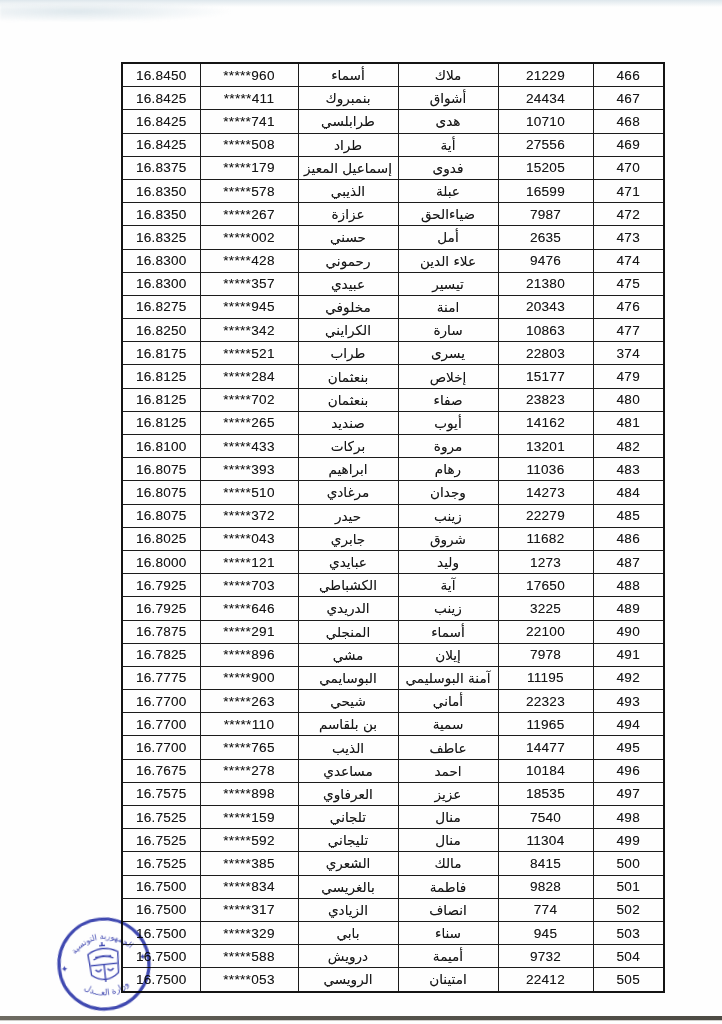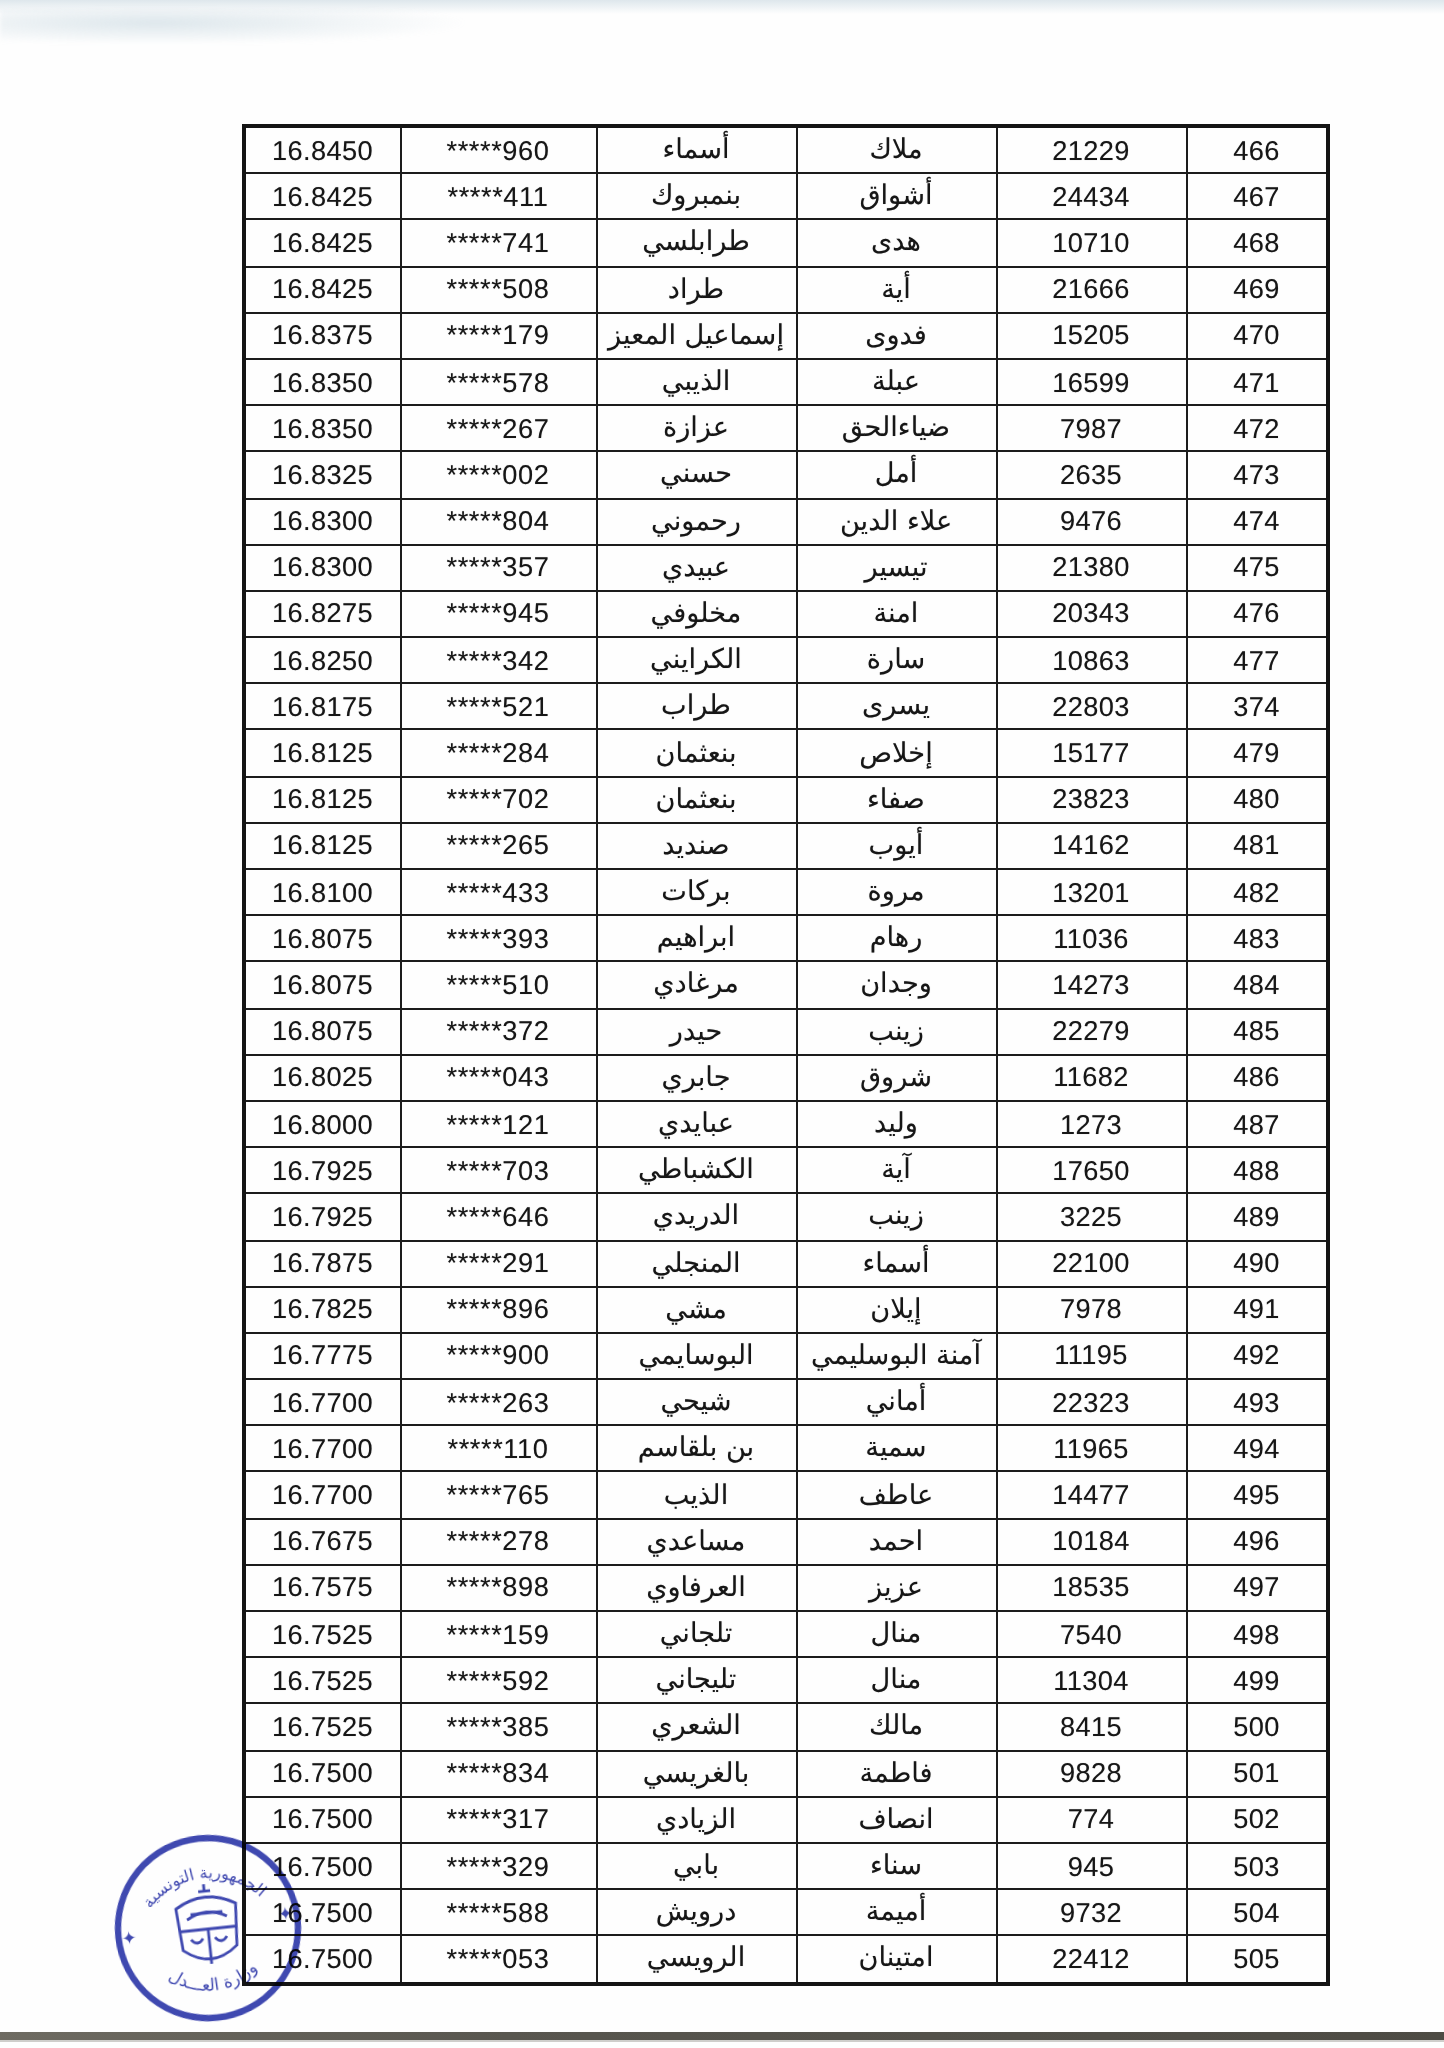--- a/index.html
+++ b/index.html
@@ -90,21 +90,21 @@
       <td class="ar">هدى</td>
       <td class="num">10710</td>
       <td class="num">468</td>
     </tr>
 
     <tr>
       <td class="num">16.8425</td>
       <td class="masked">*****508</td>
       <td class="ar">طراد</td>
       <td class="ar">أية</td>
-      <td class="num">21666</td>
+      <td class="num">27556</td>
       <td class="num">469</td>
     </tr>
 
     <tr>
       <td class="num">16.8375</td>
       <td class="masked">*****179</td>
       <td class="ar">إسماعيل المعيز</td>
       <td class="ar">فدوى</td>
       <td class="num">15205</td>
       <td class="num">470</td>
@@ -132,21 +132,21 @@
       <td class="num">16.8325</td>
       <td class="masked">*****002</td>
       <td class="ar">حسني</td>
       <td class="ar">أمل</td>
       <td class="num">2635</td>
       <td class="num">473</td>
     </tr>
 
     <tr>
       <td class="num">16.8300</td>
-      <td class="masked">*****804</td>
+      <td class="masked">*****428</td>
       <td class="ar">رحموني</td>
       <td class="ar">علاء الدين</td>
       <td class="num">9476</td>
       <td class="num">474</td>
     </tr>
 
     <tr>
       <td class="num">16.8300</td>
       <td class="masked">*****357</td>
       <td class="ar">عبيدي</td>

